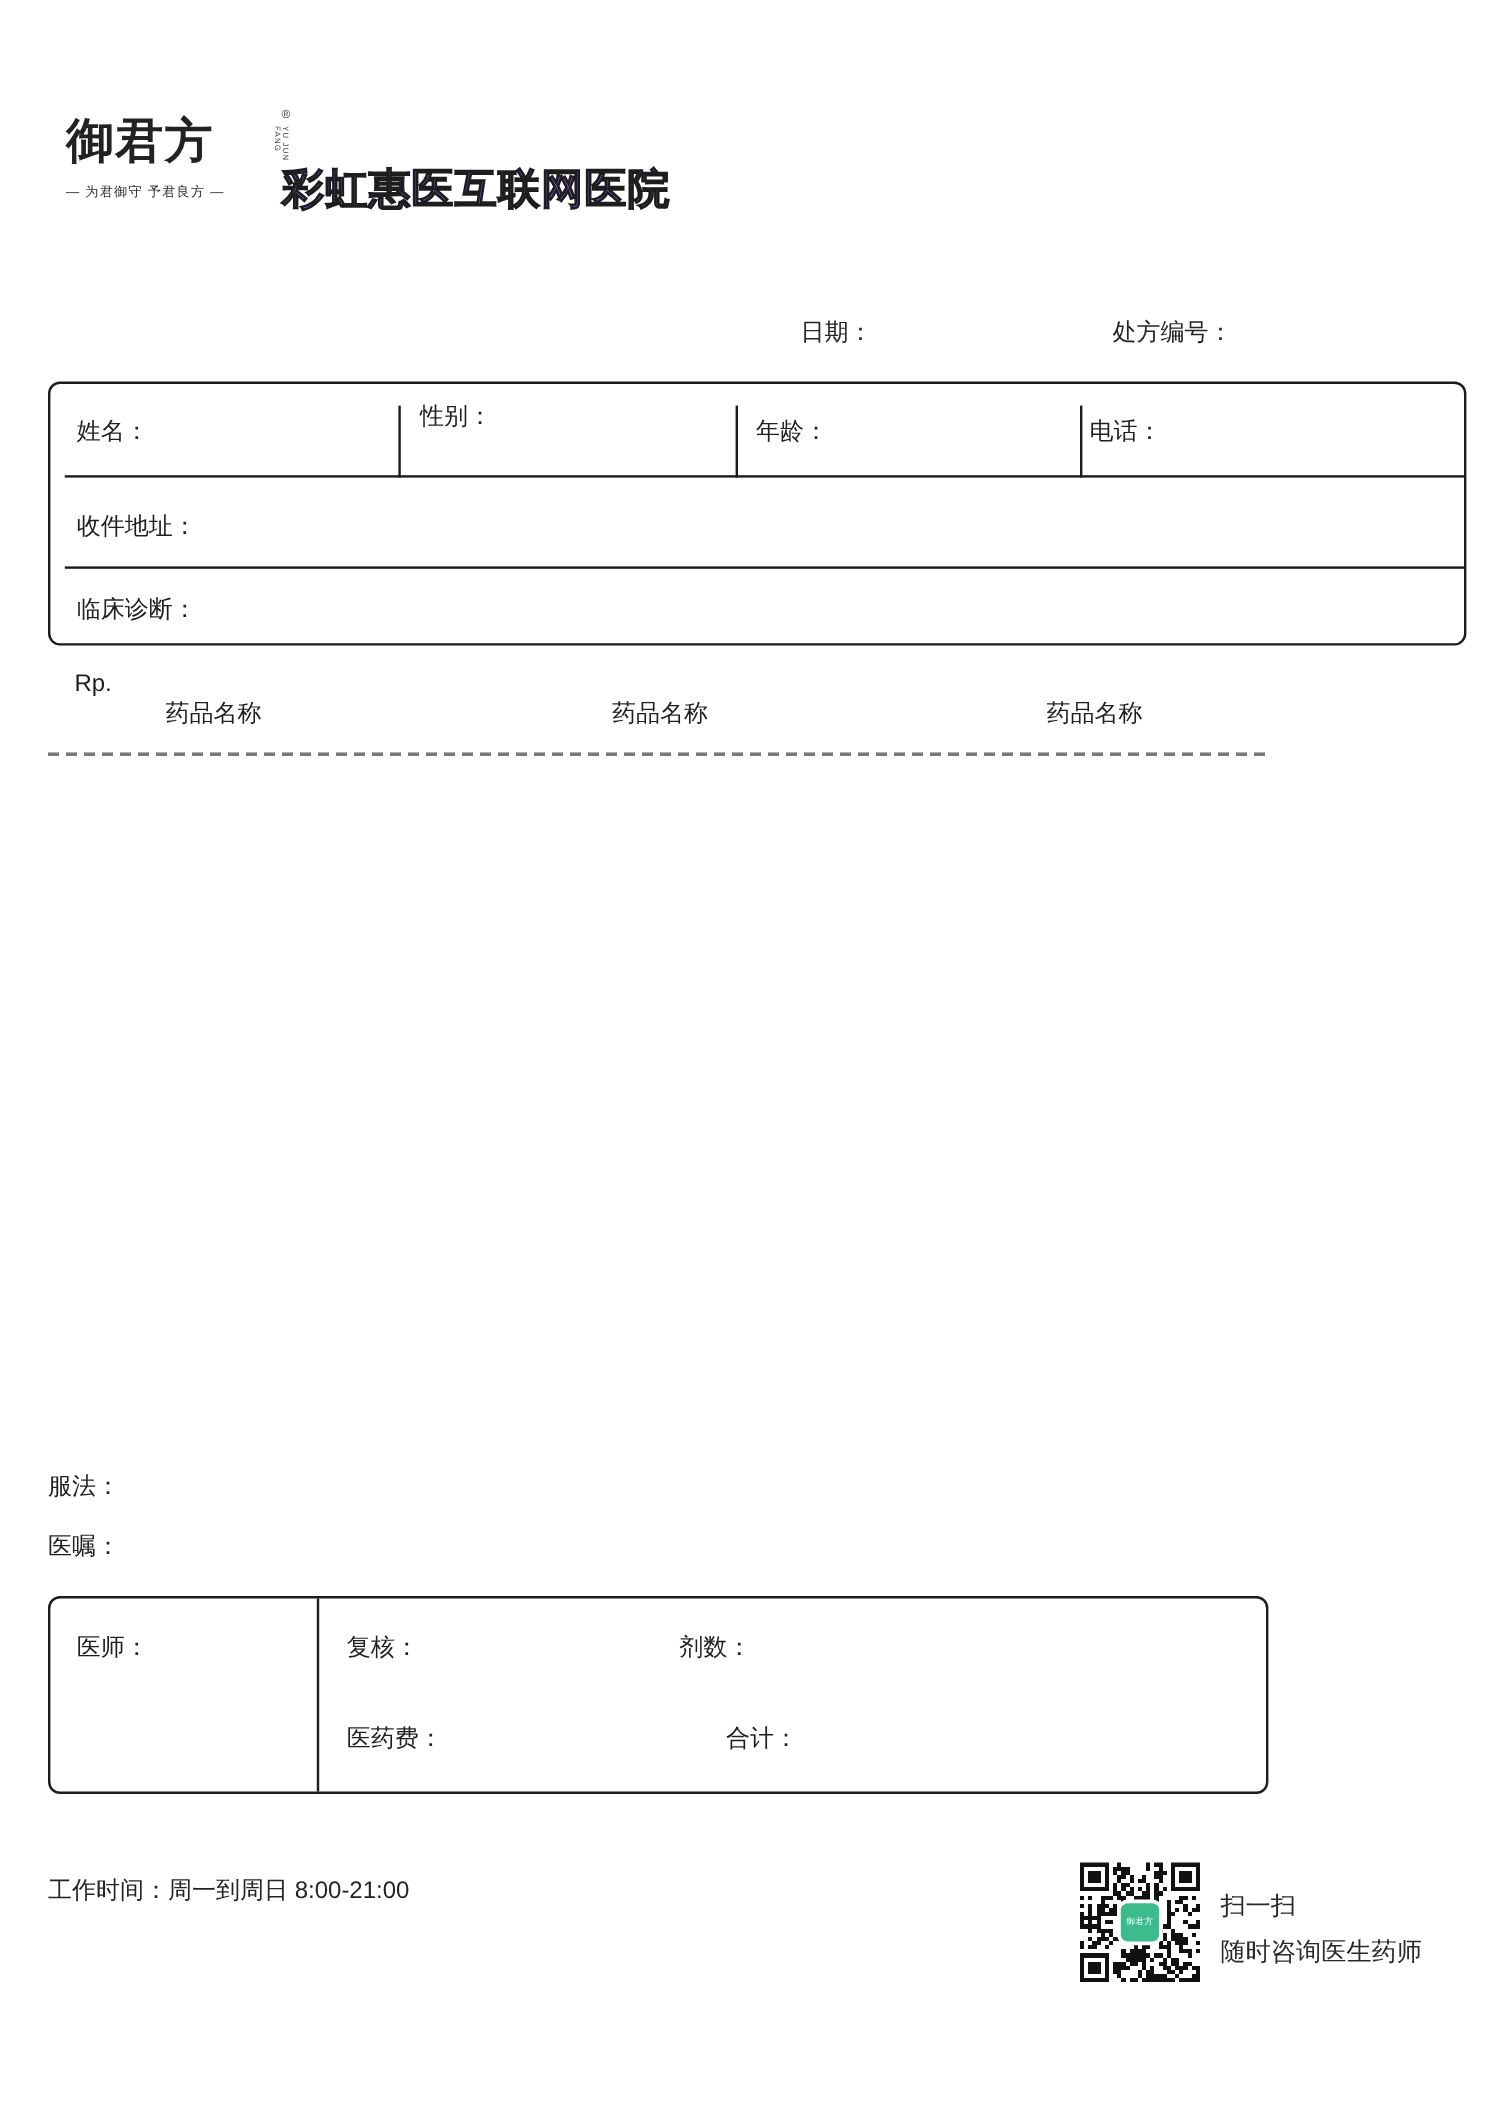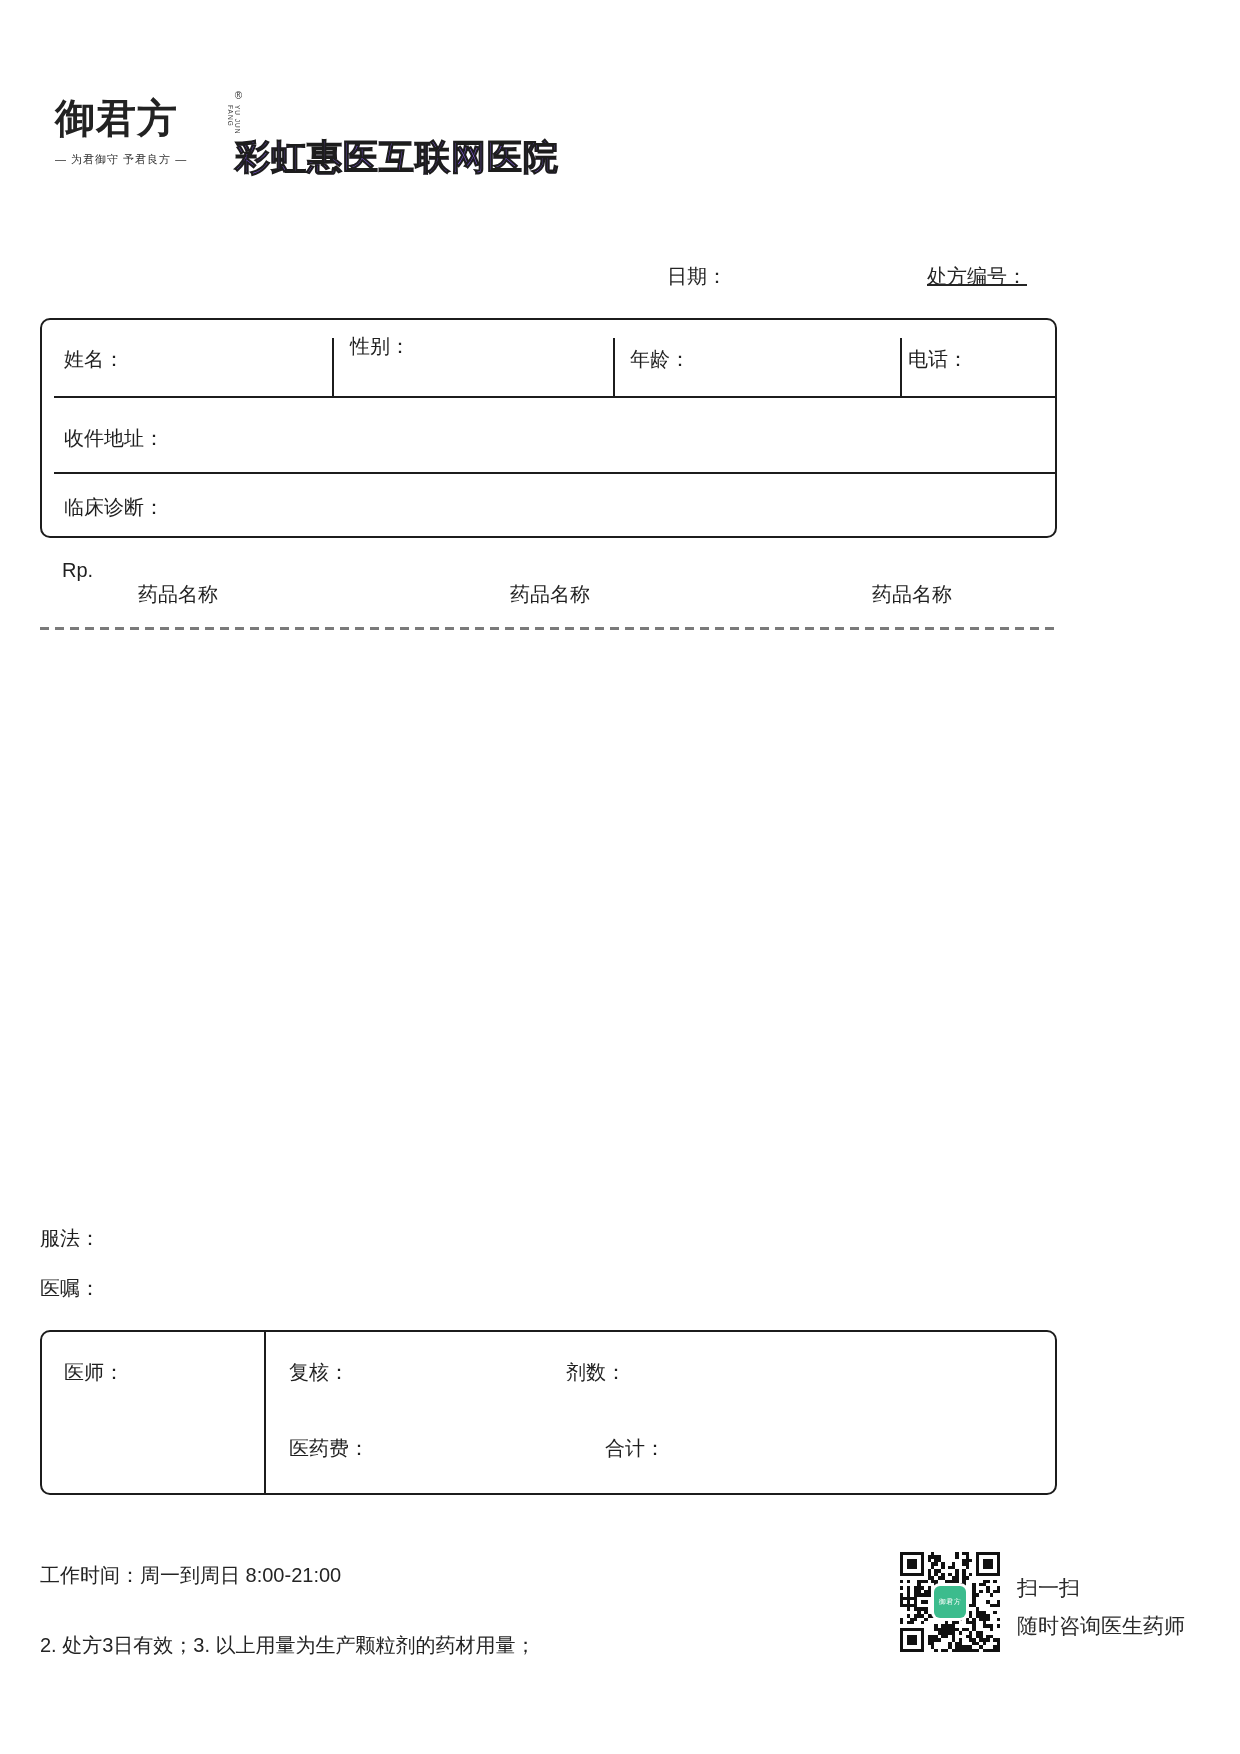--- a/index.html
+++ b/index.html
@@ -15,24 +15,24 @@
   .logo-vert{position:absolute;right:-11px;top:13px;writing-mode:vertical-rl;
              font-size:6.5px;letter-spacing:1px;color:#444;}
   .logo-tagline{margin-top:4px;font-size:11px;letter-spacing:1px;color:#2e2e2e;white-space:nowrap;}
   .hospital-name{position:absolute;left:235px;top:134px;font-size:35px;font-weight:900;
                  letter-spacing:1px;color:#8b5cf6;-webkit-text-stroke:1.1px #1d1d1d;}
 
   
   .notice{position:absolute;top:263px;font-size:20px;color:#252525;white-space:nowrap;}
   .notice.check{left:40px;}
   .notice.date{left:667px;}
-  .notice.rxno{left:927px;text-decoration:underline;}
-
-  
-  .patient-box{position:absolute;left:40px;top:318px;width:1017px;height:220px;
+  .notice.rxno{left:927px;}
+
+  
+  .patient-box{position:absolute;left:40px;top:318px;width:1182px;height:220px;
                border:2px solid #1c1c1c;border-radius:10px;box-sizing:border-box;}
   .p-label{position:absolute;font-size:20px;color:#1f1f1f;white-space:nowrap;}
   .hline{position:absolute;left:12px;right:0;height:2px;background:#1c1c1c;}
   .vline{position:absolute;top:18px;height:60px;width:2px;background:#1c1c1c;}
 
   
   .rp-label{position:absolute;font-size:20px;color:#1f1f1f;white-space:nowrap;}
   .dashed-line{position:absolute;left:40px;top:627px;width:1017px;height:3px;
                background:repeating-linear-gradient(90deg,#7a7a7a 0 9px,transparent 9px 15px);}
 
@@ -101,21 +101,20 @@
   <div class="signoff-box">
     <span class="s-vline"></span>
     <span class="s-label" style="left:22px;top:27px;">医师：</span>
     <span class="s-label" style="left:247px;top:27px;">复核：</span>
     <span class="s-label" style="left:524px;top:27px;">剂数：</span>
     <span class="s-label" style="left:247px;top:103px;">医药费：</span>
     <span class="s-label" style="left:524px;top:103px;margin-left:39px;">合计：</span>
   </div>
 
   <div class="foot-line" style="top:1562px;">工作时间：周一到周日  8:00-21:00</div>
-  <div class="foot-line" style="top:1632px;">2. 处方3日有效；3. 以上用量为生产颗粒剂的药材用量；</div>
 
   <div class="qr-wrap">
     <svg id="qr-svg" viewBox="0 0 100 100" shape-rendering="crispEdges">
         <g fill="#111111">
           <rect x="0.00" y="0.00" width="3.45" height="3.45"></rect>
           <rect x="3.45" y="0.00" width="3.45" height="3.45"></rect>
           <rect x="6.90" y="0.00" width="3.45" height="3.45"></rect>
           <rect x="10.34" y="0.00" width="3.45" height="3.45"></rect>
           <rect x="13.79" y="0.00" width="3.45" height="3.45"></rect>
           <rect x="17.24" y="0.00" width="3.45" height="3.45"></rect>

